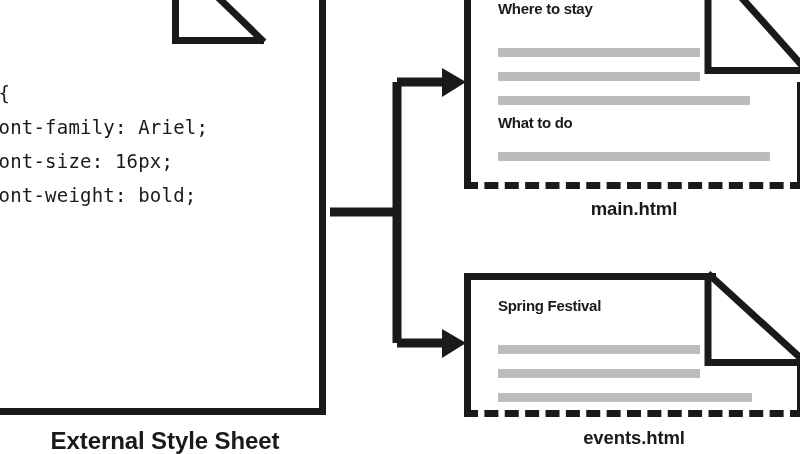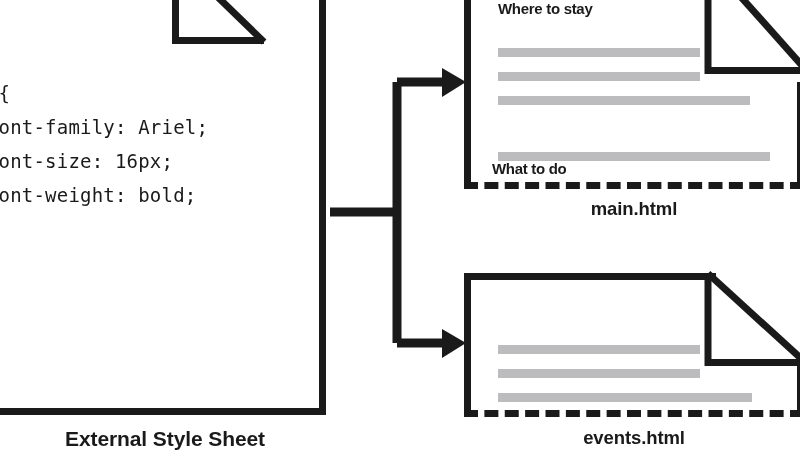--- a/index.html
+++ b/index.html
@@ -49,21 +49,21 @@
     color: #1a1a1a;
     white-space: pre;
     letter-spacing: 0.2px;
   }
   #css-caption {
     position: absolute;
     left: 0px;
     top: 427px;
     width: 330px;
     text-align: center;
-    font-size: 21px;
+    font-size: 24px;
     font-weight: bold;
     color: #1a1a1a;
     letter-spacing: -0.1px;
   }
 
   
   #connector { position: absolute; left: 330px; top: 60px; width: 145px; height: 300px; }
 
   
   .html-doc {
@@ -166,39 +166,40 @@
       <polygon points="4,4 4,100 96,100" fill="#ffffff"></polygon>
       <path d="M4 -10 L4 100.5 L104 100.5" fill="none" stroke="#1a1a1a" stroke-width="7"></path>
       <line x1="4" y1="-10" x2="102" y2="100" stroke="#1a1a1a" stroke-width="7"></line>
     </svg>
 
     <div class="doc-heading" style="left:34px; top:14px;">Where to stay</div>
     <div class="doc-bar" style="left:34px; top:62px; width:202px;"></div>
     <div class="doc-bar" style="left:34px; top:86px; width:202px;"></div>
     <div class="doc-bar" style="left:34px; top:110px; width:252px;"></div>
 
-    <div class="doc-heading" style="left:28px; top:128px;margin-top:46px;">What to do</div>
+    <div class="doc-heading" style="left:34px; top:128px;">What to do</div>
     <div class="doc-bar" style="left:34px; top:166px; width:272px;"></div>
   </div>
 
   <div class="doc-caption" style="left:464px; top:198px; width:340px;">main.html</div>
 
   <div class="html-doc" id="doc-events" style="left:464px; top:273px; width:340px; height:144px;">
 
     <div class="doc-left-edge"></div>
     <div class="doc-top-edge" style="width:252px;"></div>
     <div class="doc-right-edge" style="right:0; top:93px; bottom:0;"></div>
     <div class="doc-dashed-bottom" style="width:340px;"></div>
 
     <svg class="fold-svg" style="left:240px; top:-3px; width:104px; height:104px;" viewBox="0 0 104 104">
       <polygon points="4,4 4,92 94,92" fill="#ffffff"></polygon>
       <path d="M4 3.5 L4 92.5 L104 92.5" fill="none" stroke="#1a1a1a" stroke-width="7"></path>
       <line x1="4" y1="3.5" x2="102" y2="93" stroke="#1a1a1a" stroke-width="7"></line>
     </svg>
 
+    <div class="doc-heading" style="left:34px; top:24px;">Spring Festival</div>
     <div class="doc-bar" style="left:34px; top:72px; width:202px;"></div>
     <div class="doc-bar" style="left:34px; top:96px; width:202px;"></div>
     <div class="doc-bar" style="left:34px; top:120px; width:254px;"></div>
   </div>
 
   <div class="doc-caption" style="left:464px; top:427px; width:340px;">events.html</div>
 
 </div>
 
 </body></html>

